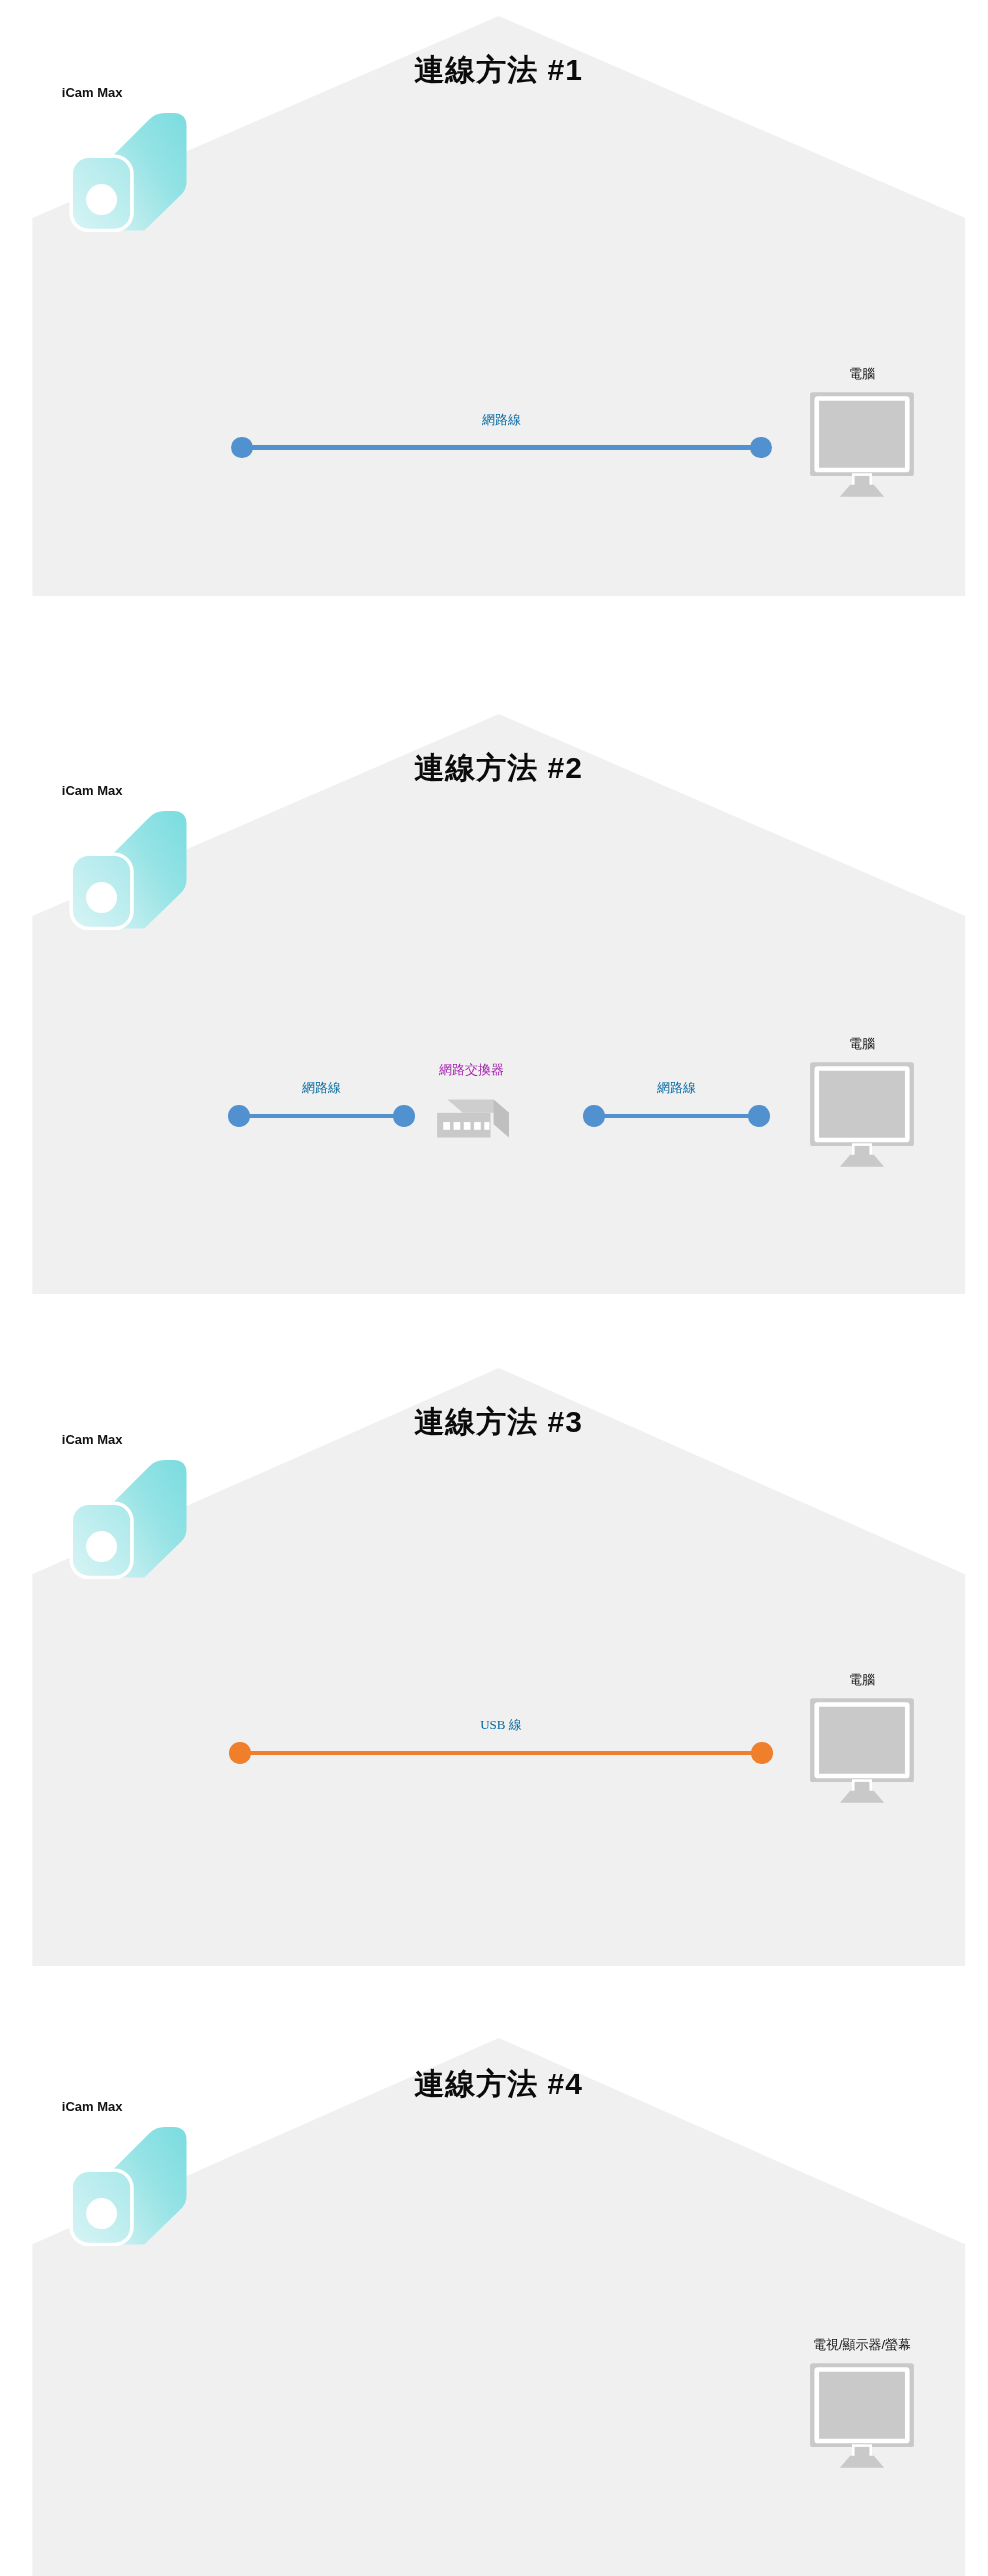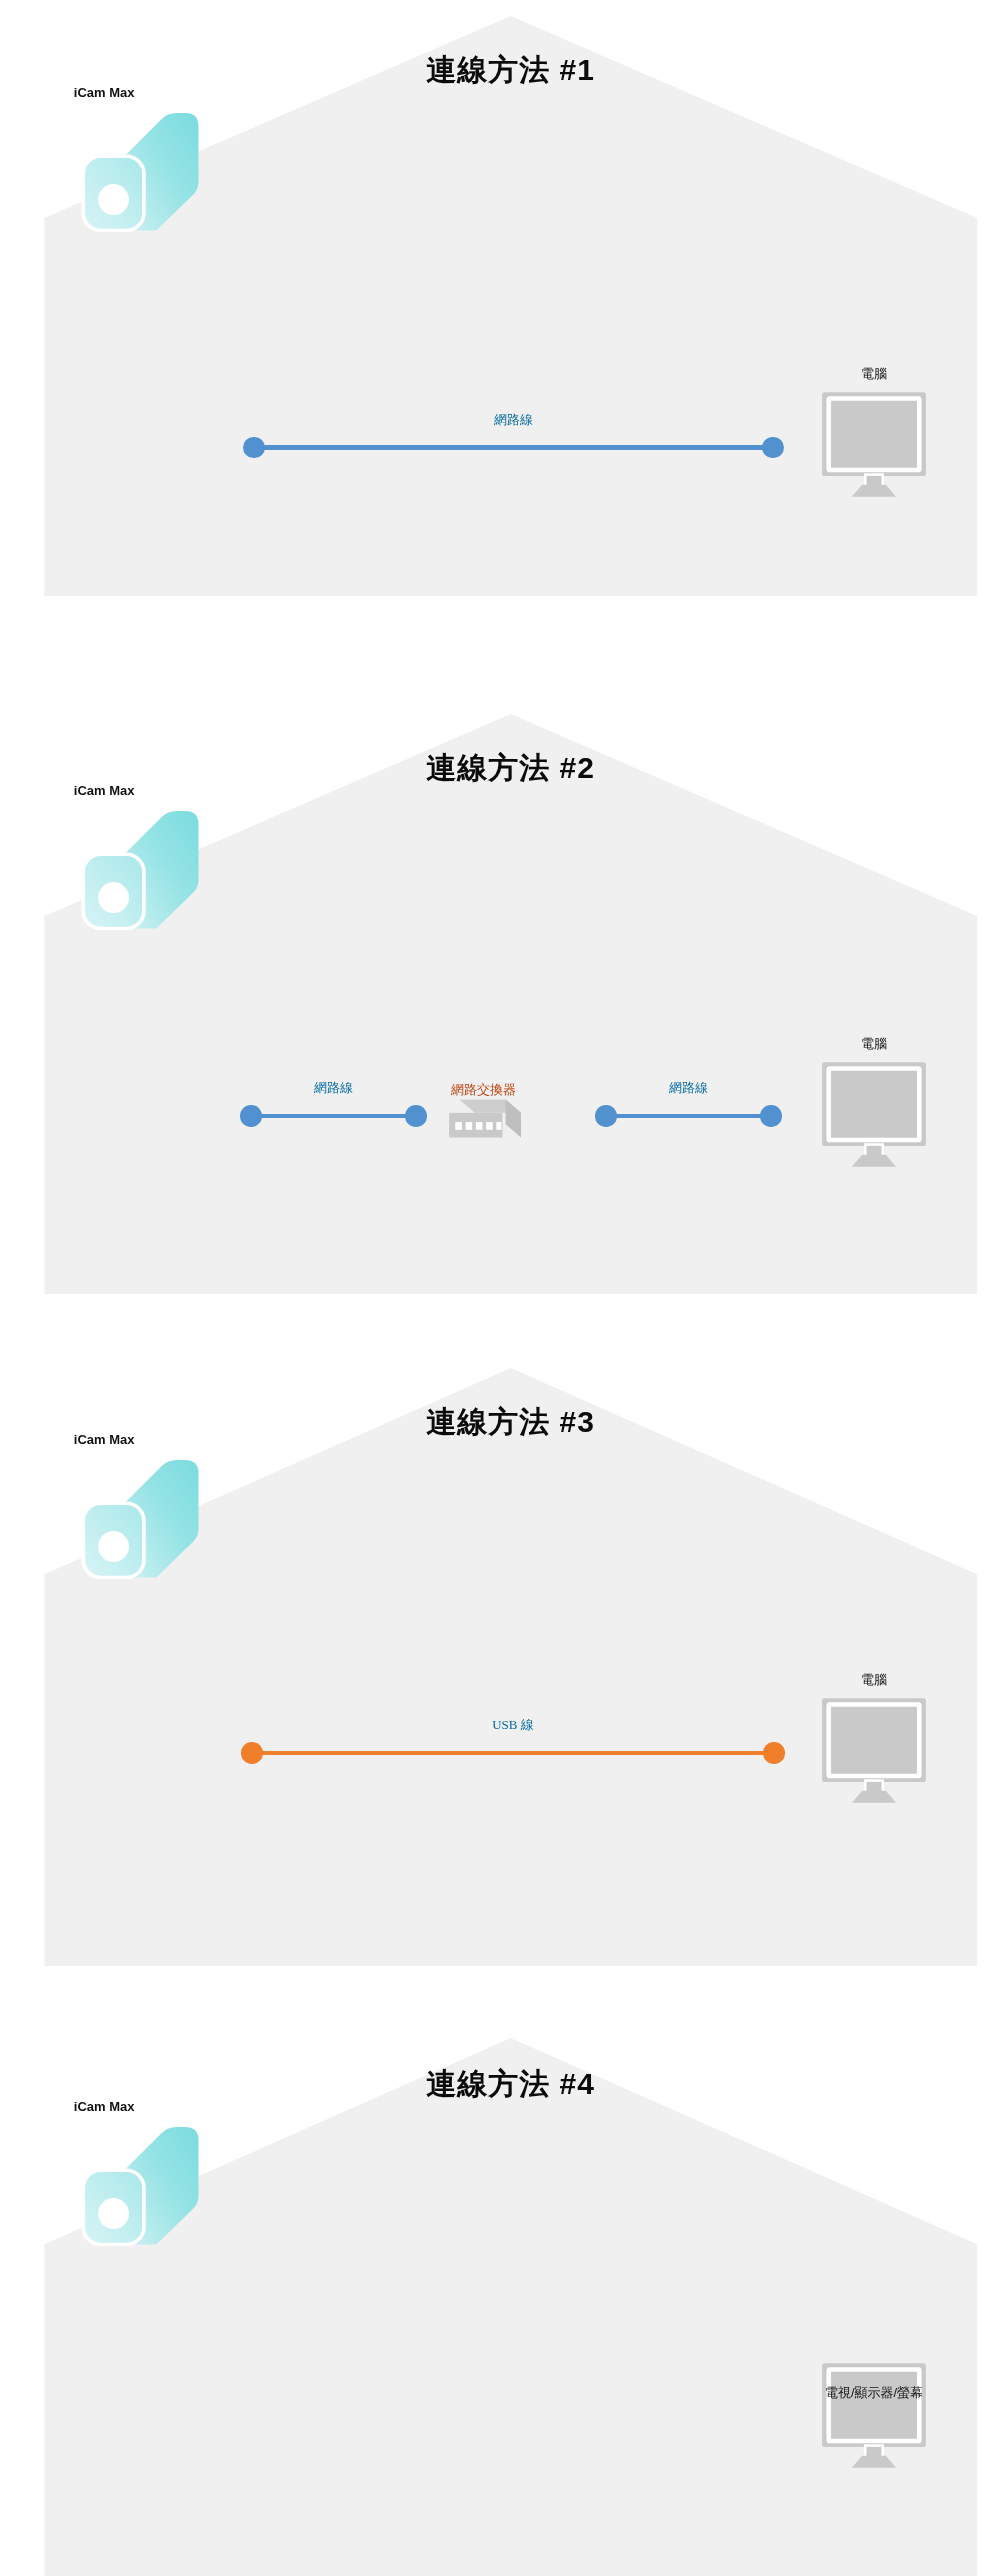--- a/index.html
+++ b/index.html
@@ -1,20 +1,20 @@
 <!DOCTYPE html>
 <html style="font-size:8.2px"><head>
 <meta charset="utf-8">
 <style>
   html,body{margin:0;padding:0;background:#ffffff;}
   body{width:989px;height:2647px;position:relative;
        font-family:"Liberation Sans","DejaVu Sans",sans-serif;
        -webkit-font-smoothing:antialiased;}
 
-  .panel{position:absolute;left:16px;width:865px;}
+  .panel{position:absolute;left:4px;width:865px;}
 
   .pent-svg{position:absolute;left:0;top:0;width:989px;height:100%;display:block;}
 
   .panel-title{
     position:absolute;left:0;width:989px;text-align:center;
     font-size:30px;font-weight:700;color:#0b0b0b;
     letter-spacing:1px;line-height:1;white-space:nowrap;
   }
 
   
@@ -24,29 +24,28 @@
     font-size:13px;font-weight:700;color:#111;white-space:nowrap;
   }
 
   
   .monitor{position:absolute;width:108px;height:106px;}
   .mon-label{
     position:absolute;top:-27px;width:100%;text-align:center;
     font-size:13px;color:#111;white-space:nowrap;
     font-family:Liberation Sans, sans-serif;
   }
-  .mon-label.wide{left:-67px;width:242px;margin-top:48px;}
+  .mon-label.wide{left:-67px;width:242px;}
 
   
   .switch{position:absolute;width:77px;height:57px;}
   .sw-label{
     position:absolute;left:-62px;top:-29px;width:201px;text-align:center;
-    font-size:13px;color:#c2410c;white-space:nowrap;
+    font-size:13px;color:#a21caf;white-space:nowrap;
     font-family:"Liberation Serif","DejaVu Serif",serif;
-    margin-top:20px;
   }
 
   
   .cable{position:absolute;height:21.6px;}
   .cable .bar{position:absolute;left:8.2px;right:8.2px;top:8.8px;height:4.6px;}
   .cable .knob{position:absolute;top:0;width:21.6px;height:21.6px;border-radius:50%;}
   .cable .knob.l{left:0;}
   .cable .knob.r{right:0;}
   .cable-label{
     position:absolute;top:-26px;left:50%;transform:translateX(-50%);

